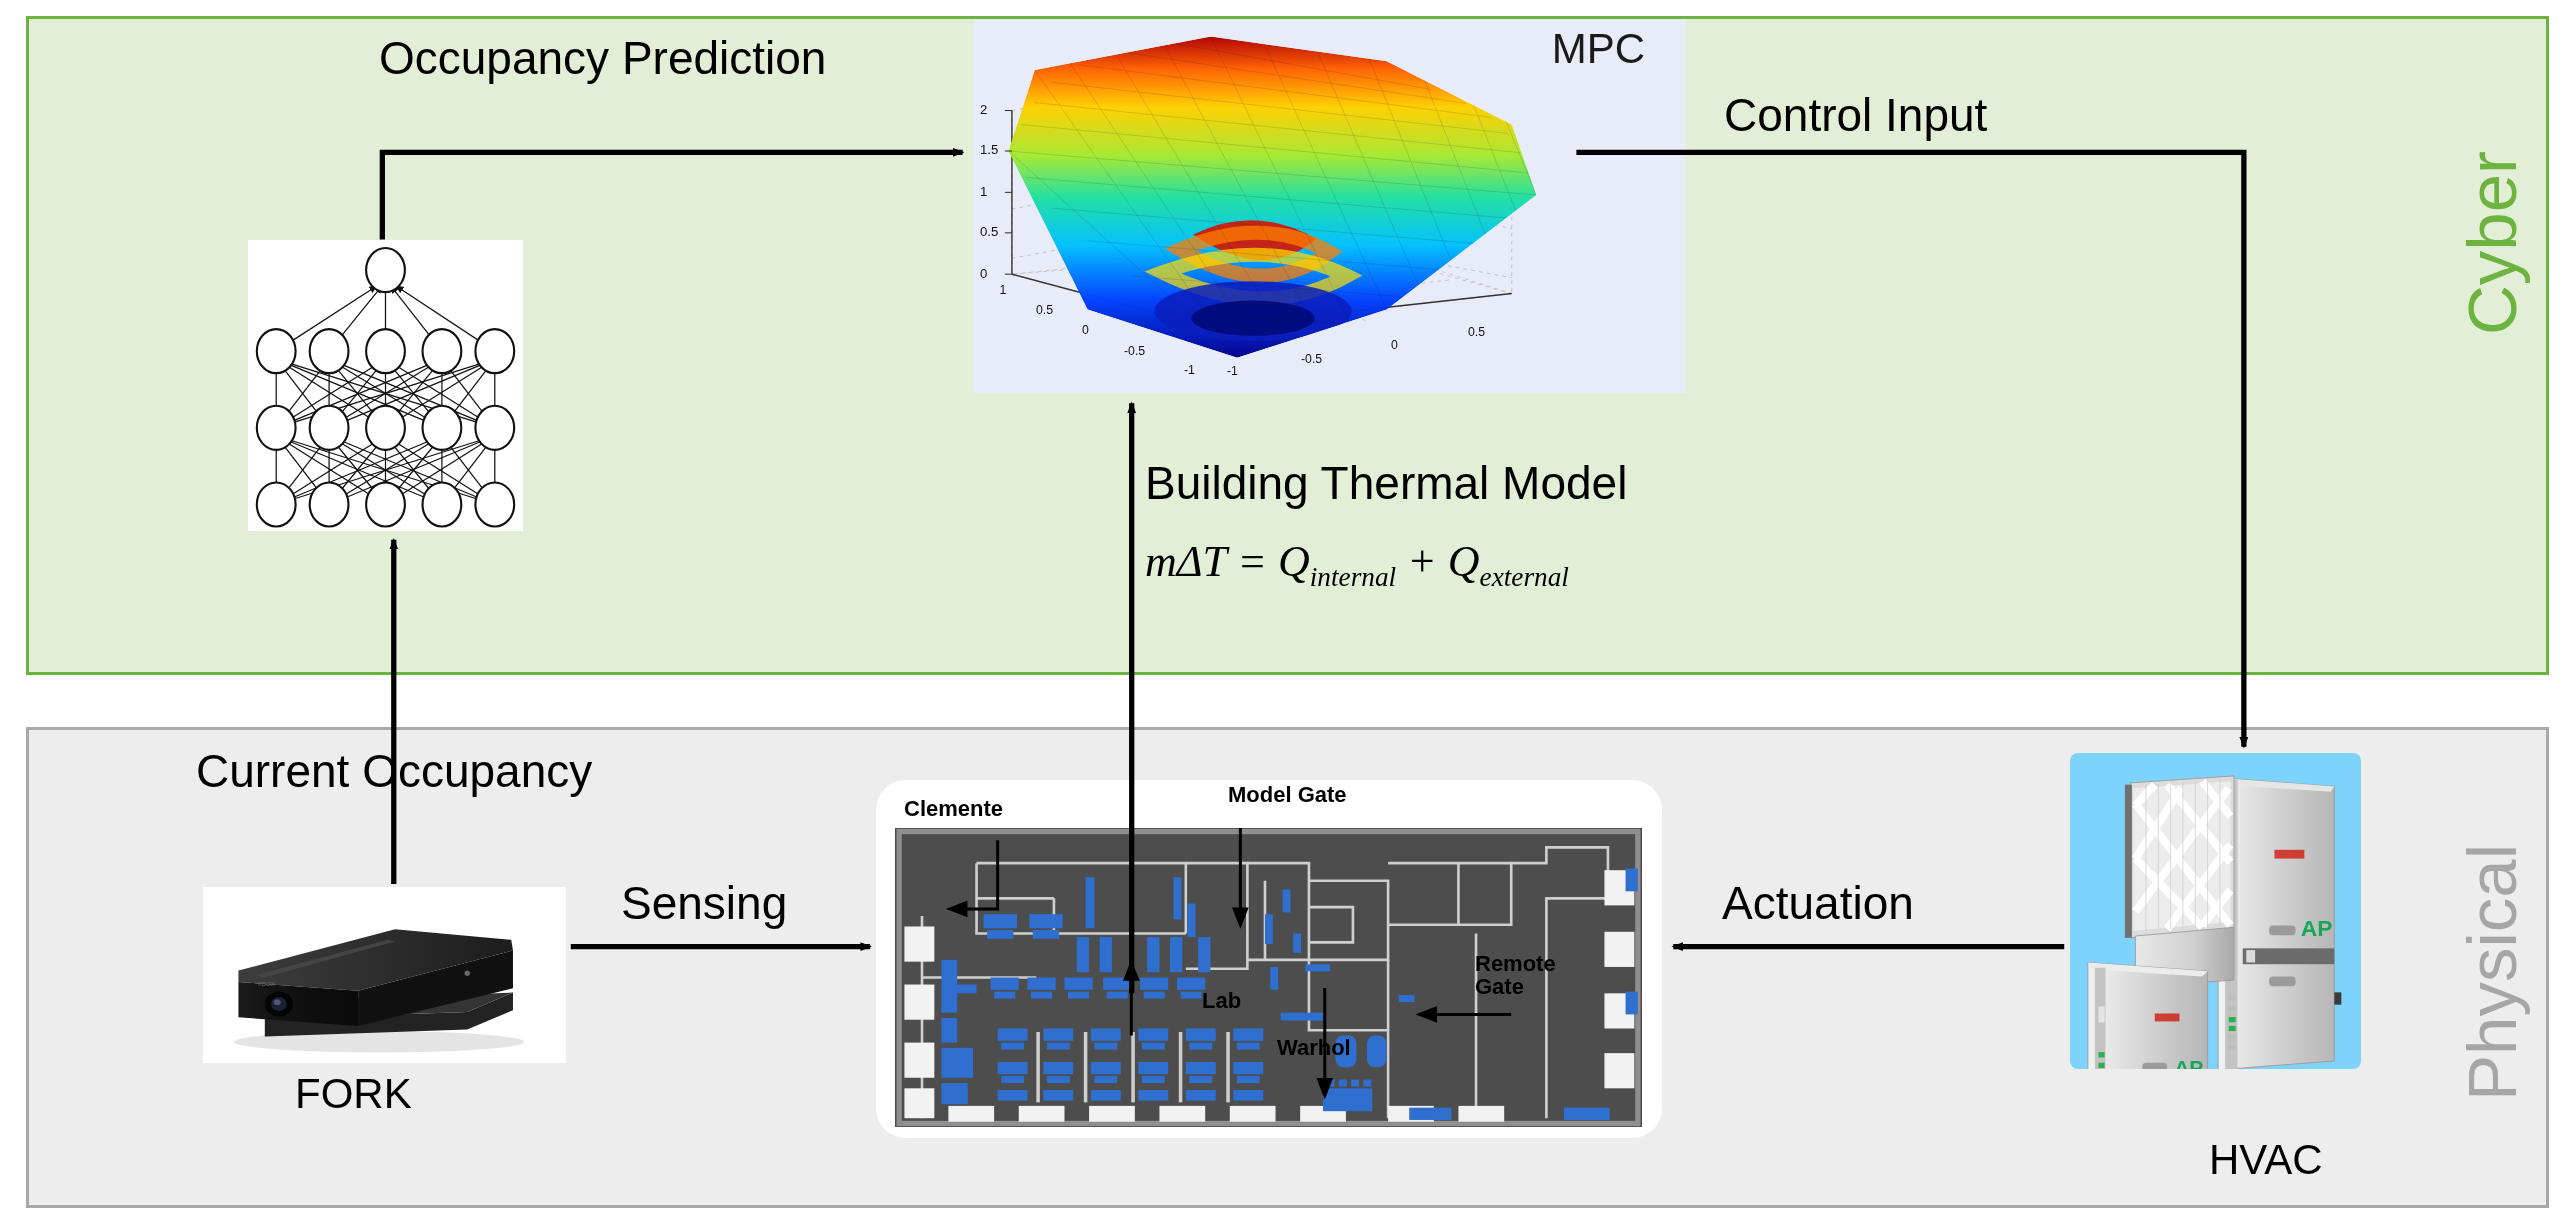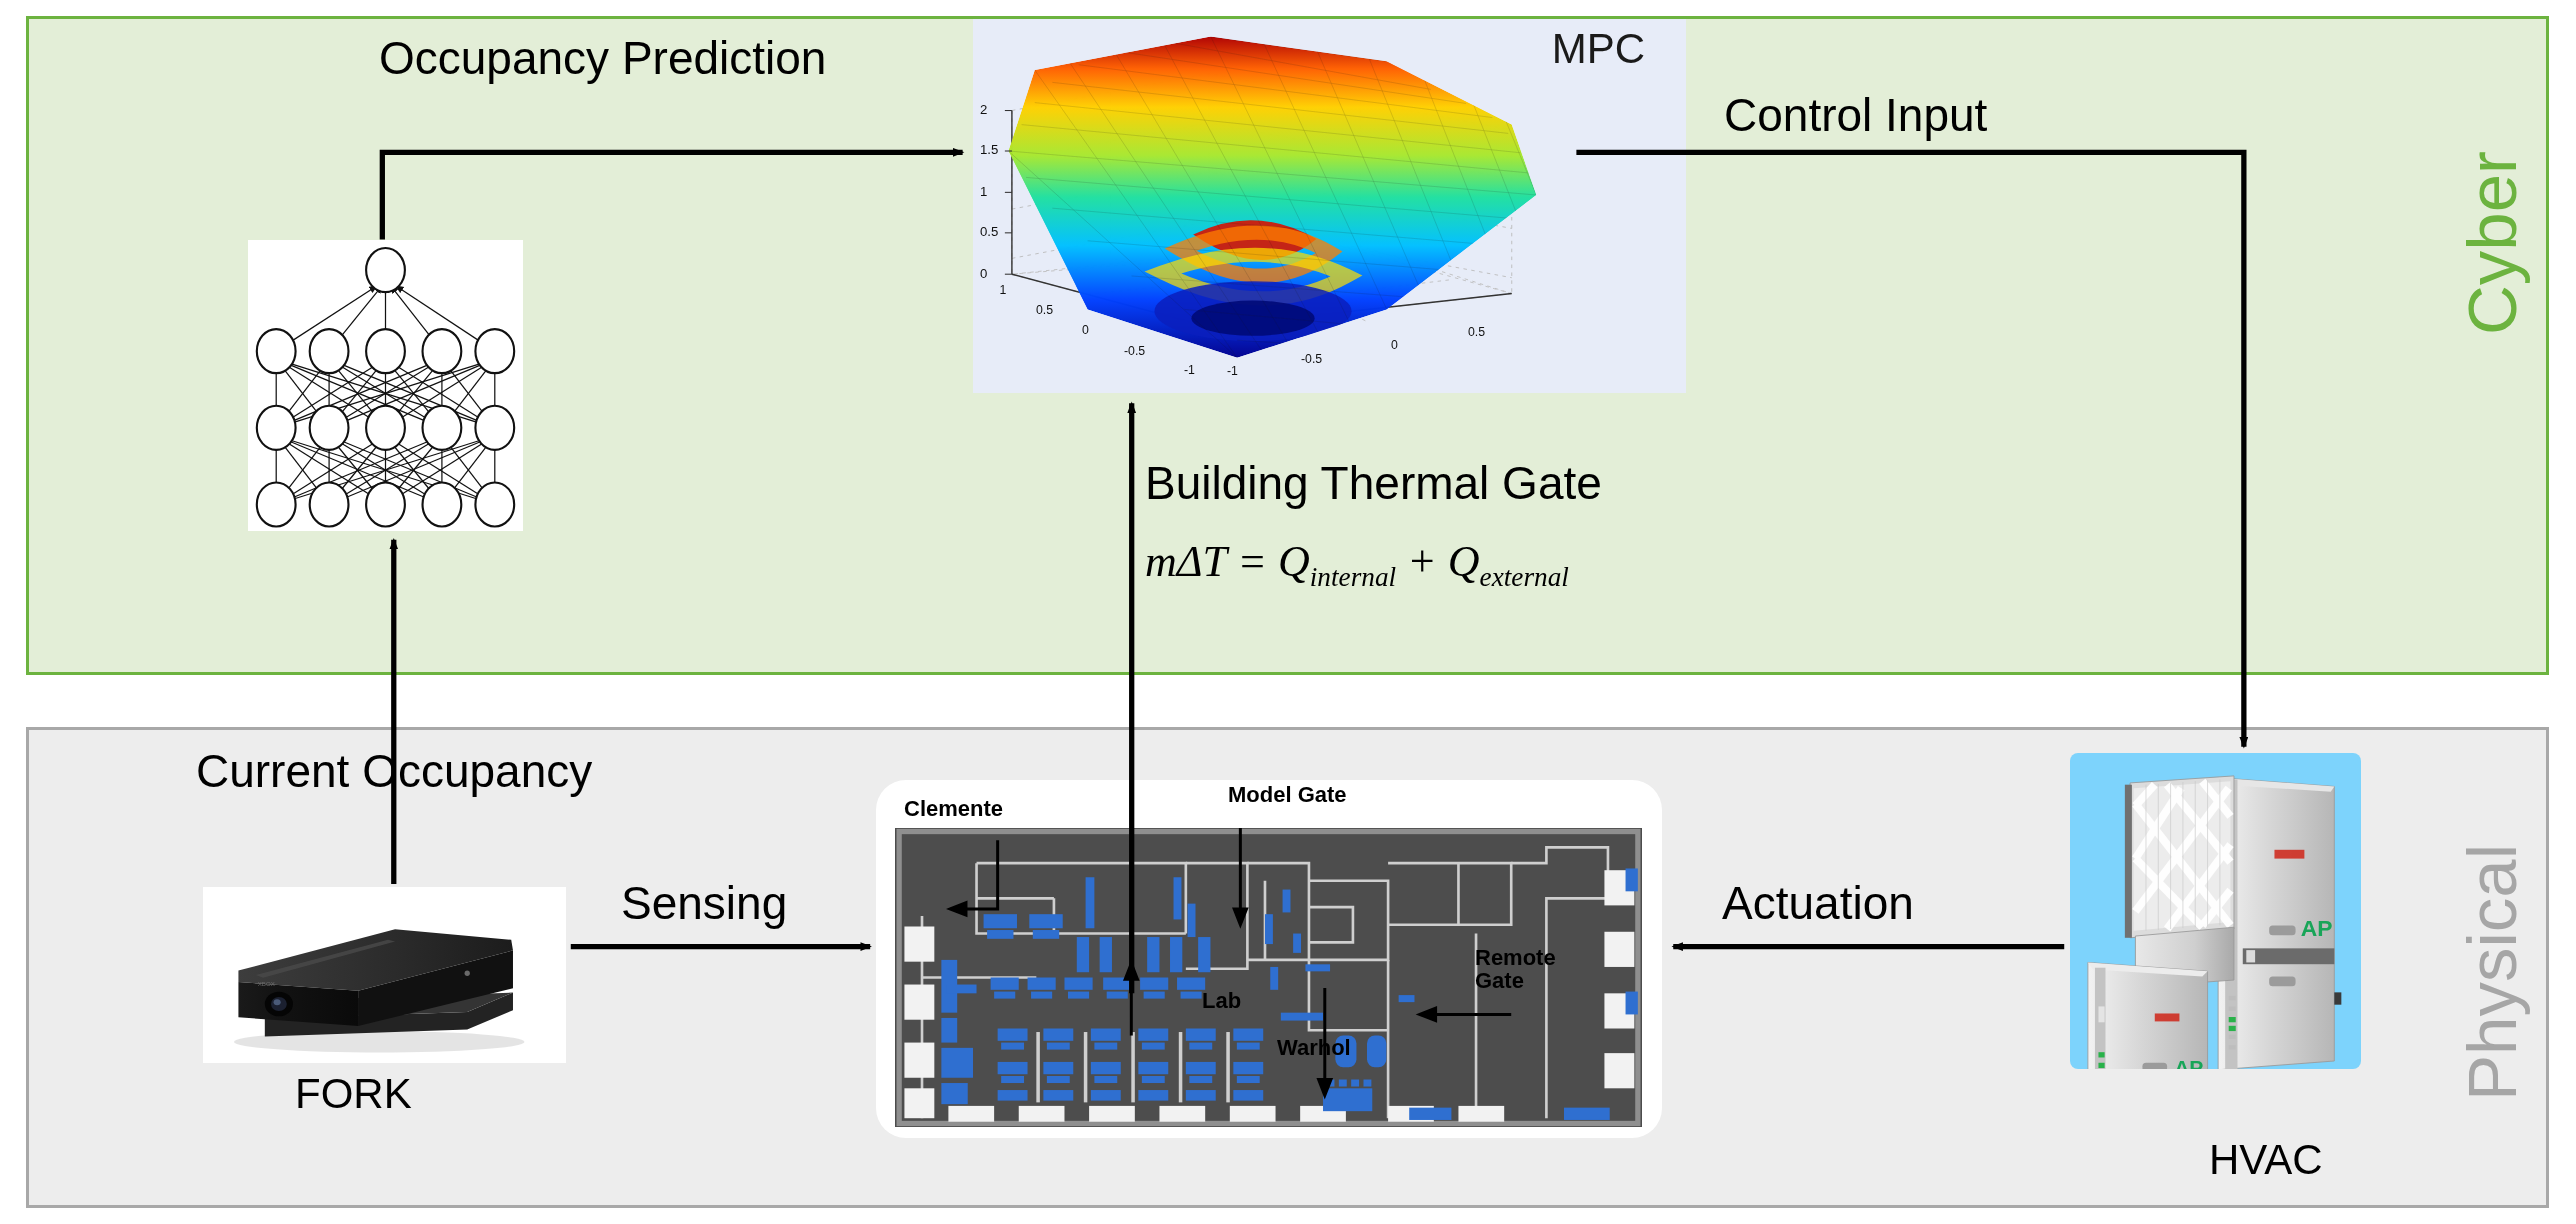--- a/index.html
+++ b/index.html
@@ -62,21 +62,21 @@
   
   #floorplan-box{position:absolute;left:876px;top:780px;width:786px;height:358px;
       background:#ffffff;overflow:hidden;border-radius:30px;}
   #fp-canvas{position:absolute;left:19.4px;top:48px;width:747px;height:299px;
       background:#4d4d4d;}
   .fp-label{position:absolute;font-size:22px;font-weight:bold;color:#000;
       white-space:nowrap;}
   #fp-clemente{left:28px;top:16px;}
   #fp-maingate{left:352px;top:1.8px;}
   #fp-lab{left:326px;top:208px;}
-  #fp-remotegate{left:599px;top:166px;line-height:1.05;}
+  #fp-remotegate{left:599px;top:172px;line-height:1.05;}
   #fp-warhol{left:401px;top:255px;}
 
   
   #hvac-box{position:absolute;left:2070px;top:753px;width:291px;height:316px;
       background:#7dd3fc;overflow:hidden;border-radius:8px;}
 </style>
 </head>
 <body>
 
 <div class="stage">
@@ -623,21 +623,21 @@
 
   <div class="flow-label" id="lbl-control-input">Control Input</div>
 
   <div class="flow-label" id="lbl-current-occupancy">Current Occupancy</div>
 
   <div class="flow-label" id="lbl-sensing">Sensing</div>
 
   <div class="flow-label" id="lbl-actuation">Actuation</div>
 
   <div id="thermal-block">
-    <div id="lbl-thermal-title">Building Thermal Gate</div>
+    <div id="lbl-thermal-title">Building Thermal Model</div>
     <div id="lbl-thermal-eq">
       <span>mΔT</span>
       <span>=</span>
       <span><span>Q</span><sub>internal</sub></span>
       <span>+</span>
       <span><span>Q</span><sub>external</sub></span>
     </div>
   </div>
 
   <div class="device-caption" id="cap-fork">FORK</div>

